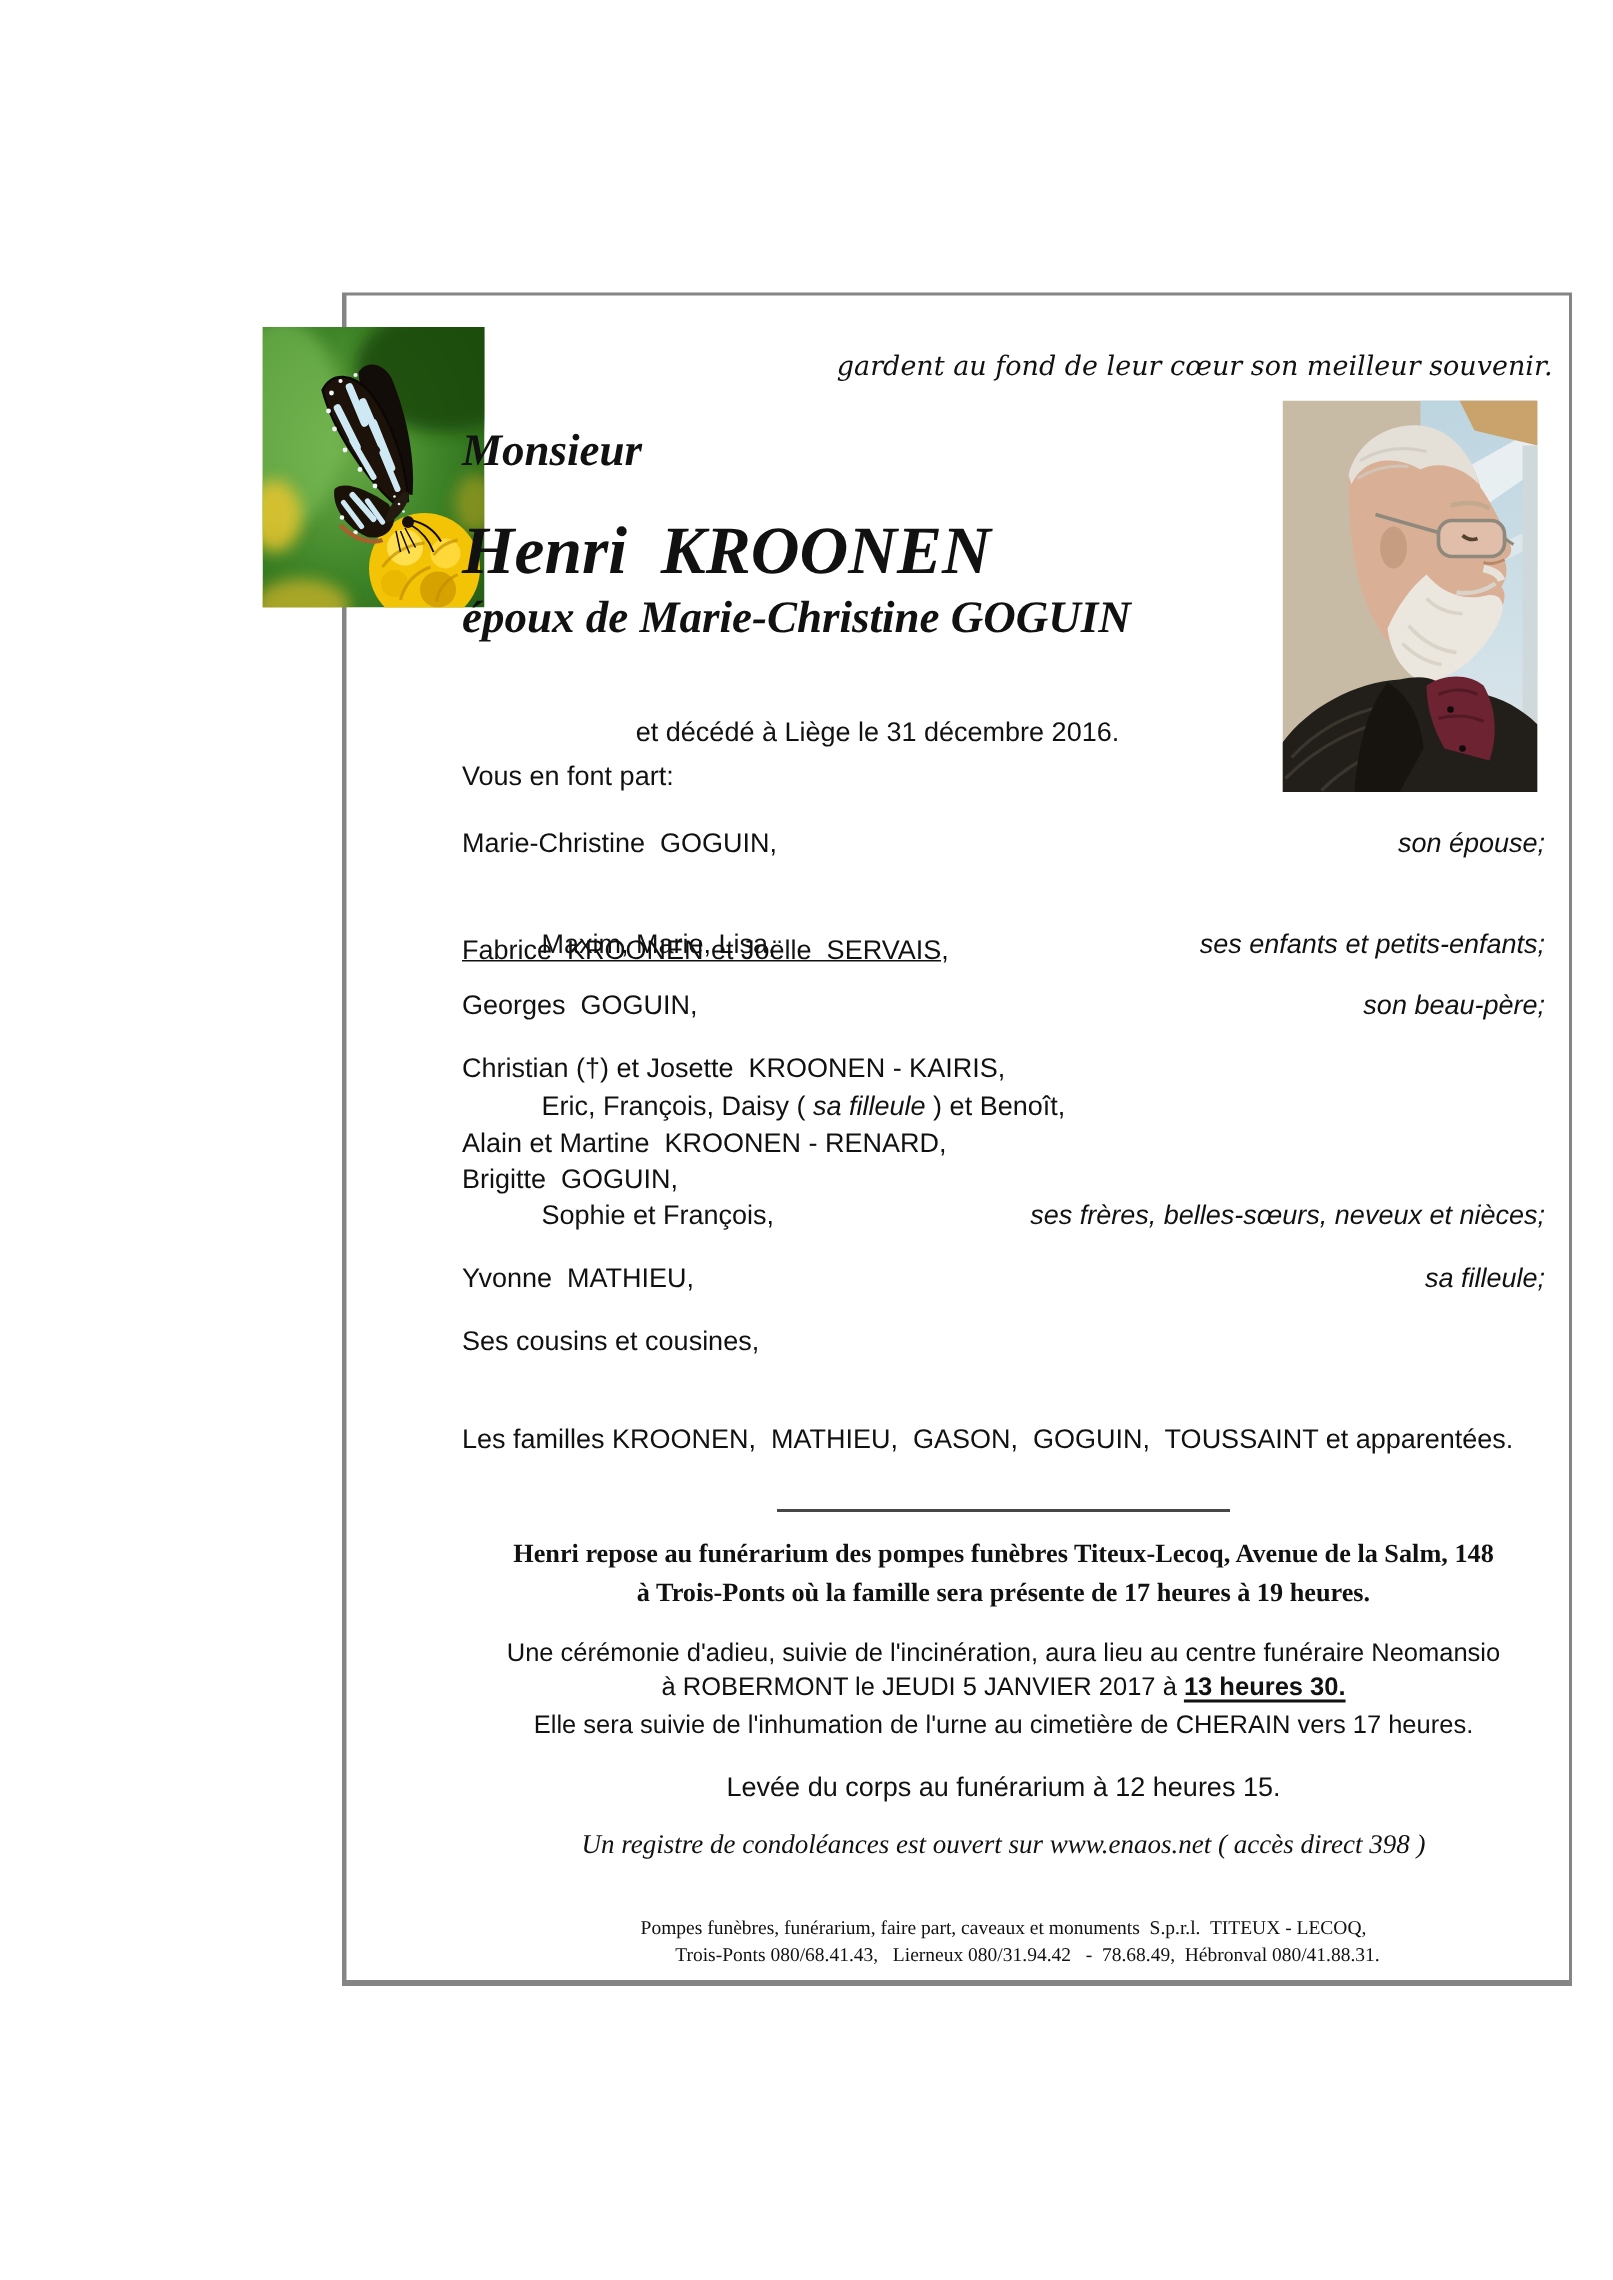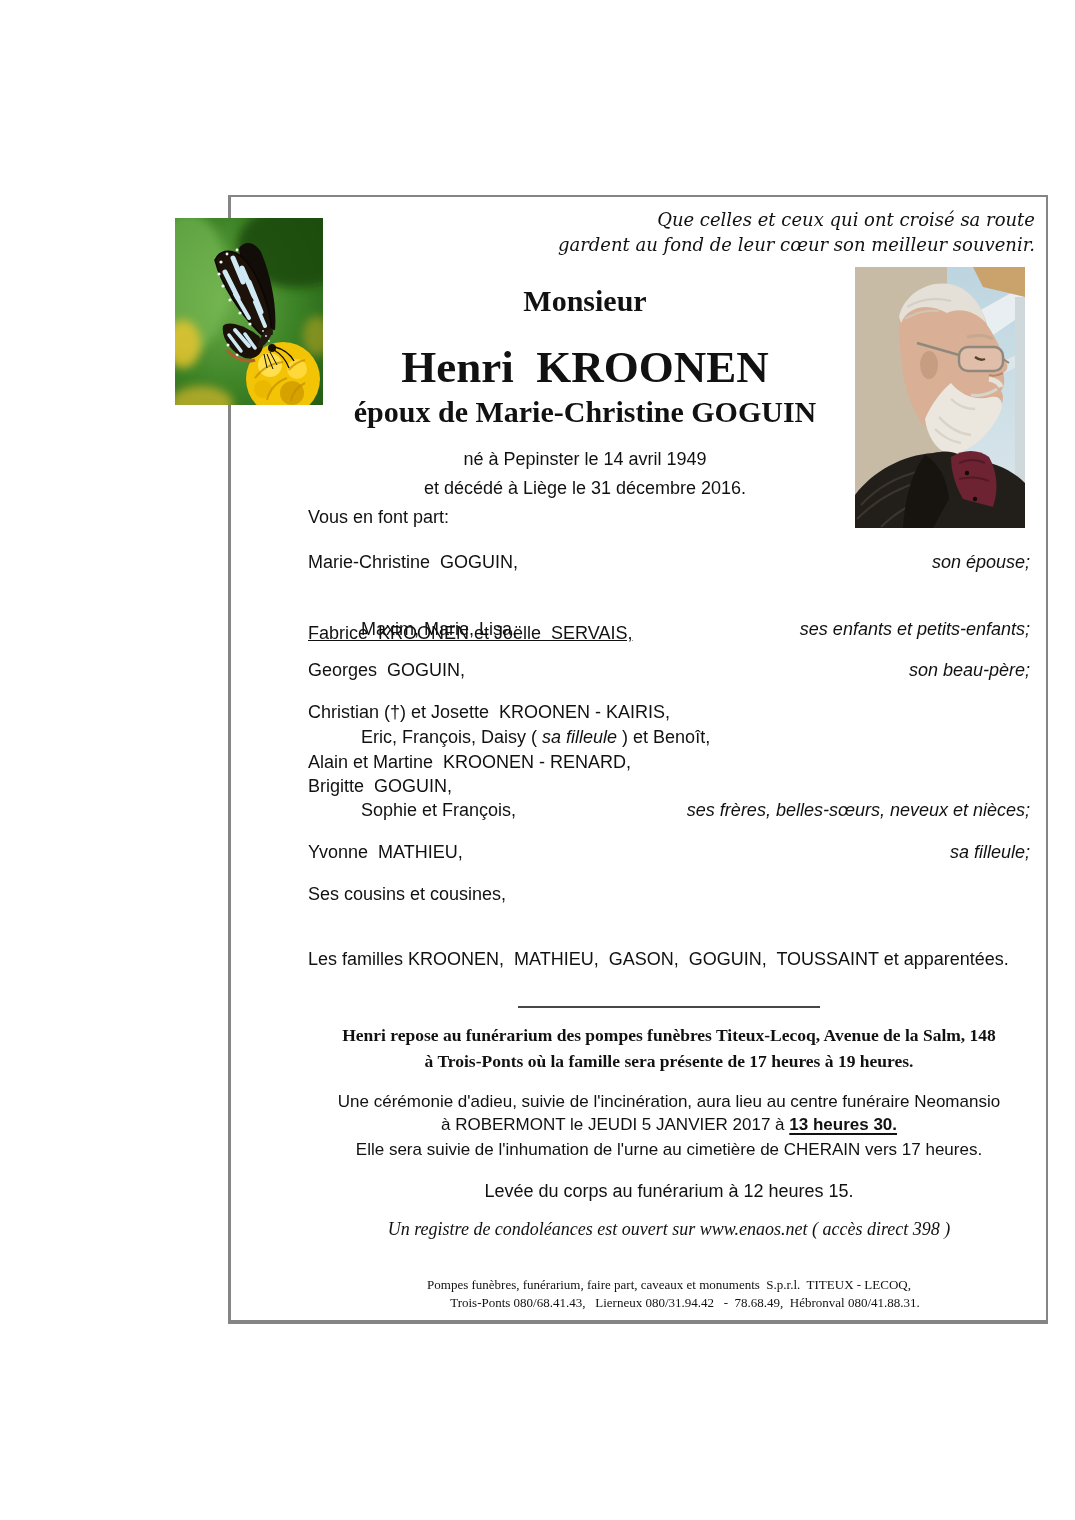--- a/index.html
+++ b/index.html
@@ -6,21 +6,21 @@
   .page{position:relative;width:1075px;height:1520px;background:#ffffff;overflow:hidden;
         font-family:"Liberation Sans",sans-serif;color:#111;}
   .frame{position:absolute;left:228px;top:195px;width:815px;height:1123px;
          border:2px solid #858585;border-bottom-width:4px;border-left-width:3px;}
   .line{position:absolute;white-space:pre;}
   .sans{font-family:"Liberation Sans",sans-serif;font-size:18px;line-height:24px;}
   .serif-b{font-family:"Liberation Serif",serif;font-weight:bold;}
   .serif-i{font-family:"Liberation Serif",serif;font-style:italic;}
   .quote{font-family:"DejaVu Serif",serif;font-style:italic;font-size:18px;line-height:25px;
          text-align:right;}
-  .title{font-family:"Liberation Serif",serif;font-weight:bold;text-align:center;}
+  .title{font-family:"Liberation Serif",serif;font-weight:bold;font-style:italic;text-align:left;}
   .center{text-align:center;}
   .row{position:absolute;left:308px;width:722px;display:flex;justify-content:space-between;
        white-space:pre;font-size:18px;line-height:24px;}
   .row.indent{left:361px;width:669px;}
   .note{font-style:italic;}
   .it{font-style:italic;}
   .sep{position:absolute;left:518px;top:1006px;width:302px;border-top:2px solid #474747;}
   .u-bold{font-weight:bold;text-decoration:underline;text-decoration-thickness:2px;text-underline-offset:3px;}
   .photo{position:absolute;display:block;}
 </style>
@@ -146,27 +146,25 @@
       <path d="M96,190 C108,182 124,182 134,190 C142,204 144,222 138,240 L108,232
                C100,218 96,204 96,190 Z" fill="#6d2331"></path>
       <path d="M104,196 q14,-6 26,0 M104,212 q16,-4 30,2" stroke="#531a25" stroke-width="2" fill="none"></path>
       <path d="M6,238 q24,-26 60,-34 M2,252 q28,-28 66,-38 M26,260 q22,-22 54,-32" stroke="#3a352d" stroke-width="2.2" fill="none"></path>
       <path d="M70,188 C84,196 92,212 94,232 L78,261 L48,261 C50,232 56,206 70,188 Z" fill="#17140f"></path>
       <circle cx="112" cy="206" r="2.2" fill="#110c0c"></circle>
       <circle cx="120" cy="232" r="2.2" fill="#110c0c"></circle>
     </g>
   </svg>
 
-  <div class="line quote" style="right:40px;top:207px;width:520px;">Que celles et ceux qui ont croisé sa route</div>
   <div class="line quote" style="right:40px;top:232px;width:520px;">gardent au fond de leur cœur son meilleur souvenir.</div>
 
   <div class="line title" style="left:308px;top:283px;width:554px;font-size:30px;line-height:36px;">Monsieur</div>
   <div class="line title" style="left:308px;top:340px;width:554px;font-size:45px;line-height:54px;">Henri  KROONEN</div>
   <div class="line title" style="left:308px;top:394px;width:554px;font-size:30px;line-height:36px;">époux de Marie-Christine GOGUIN</div>
-  <div class="line sans center" style="left:308px;top:447px;width:554px;">né à Pepinster le 14 avril 1949</div>
   <div class="line sans center" style="left:308px;top:476px;width:554px;">et décédé à Liège le 31 décembre 2016.</div>
 
   <div class="line sans" style="left:308px;top:505px;">Vous en font part:</div>
 
   <div class="row sans" style="top:550px;">
     <span>Marie-Christine  GOGUIN,</span>
     <span class="note">son épouse;</span>
   </div>
   <div class="row sans" style="top:621px;text-decoration:underline;">
     <span>Fabrice  KROONEN et Joëlle  SERVAIS,</span>

